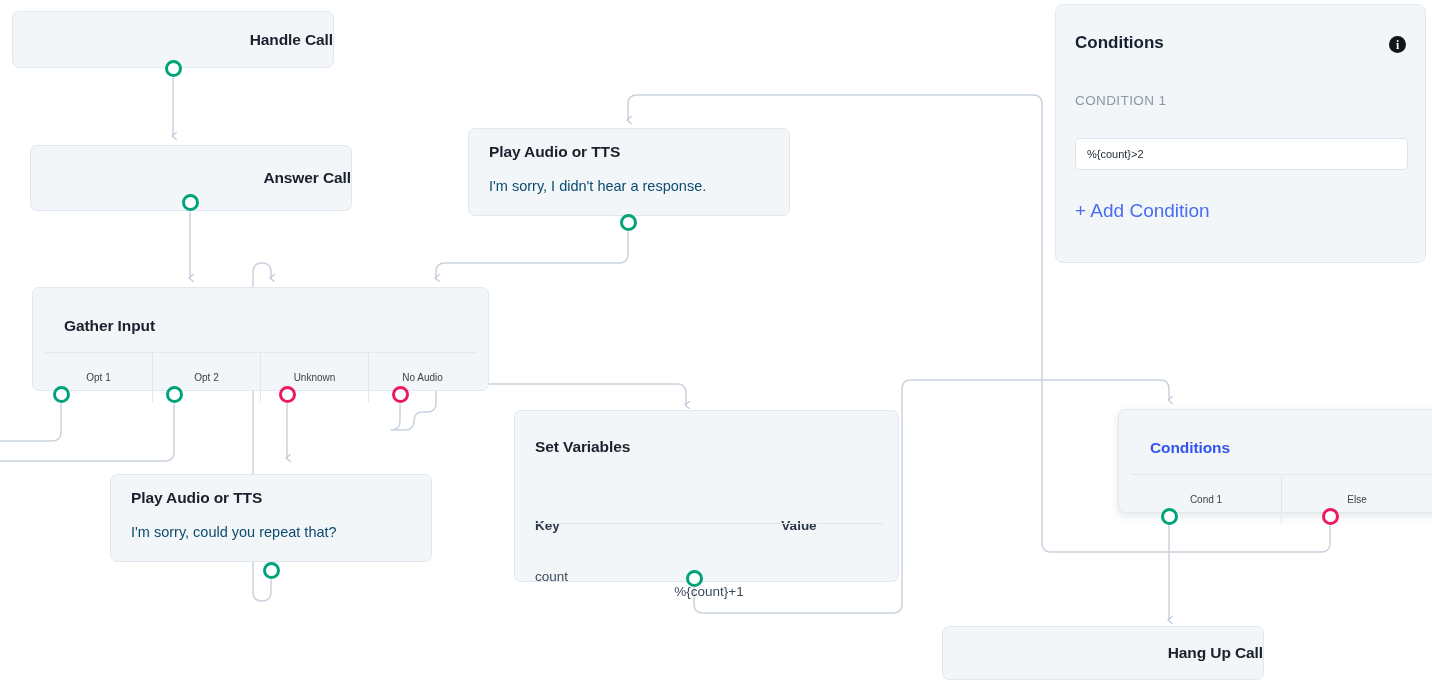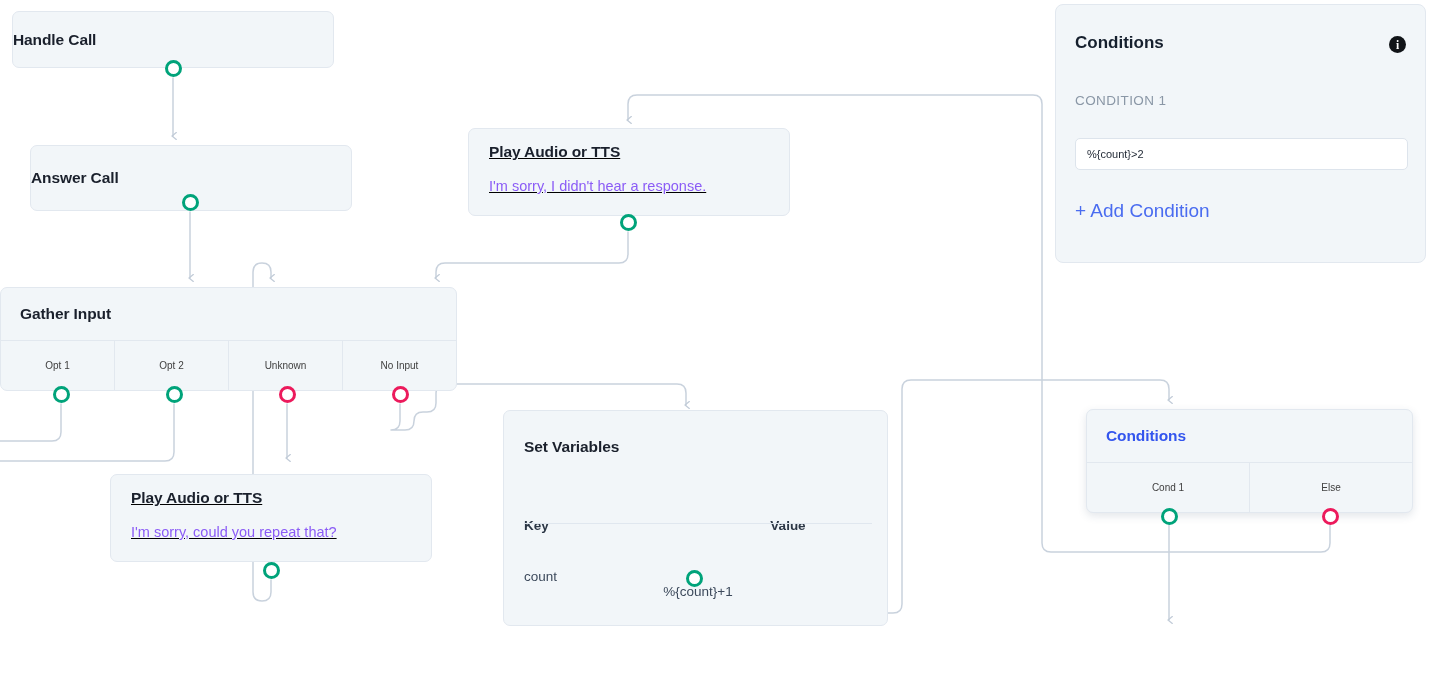--- a/index.html
+++ b/index.html
@@ -39,41 +39,42 @@
   }
   .node-title {
     font-size: 15.5px;
     font-weight: bold;
     color: #1a202c;
     letter-spacing: -0.1px;
     white-space: nowrap;
   }
   .node-sub {
     font-size: 14.5px;
-    color: #8b5cf6;
+    color: #0c4a6e;
     white-space: nowrap;
   }
 
   
   .node.simple {
     display: flex;
     align-items: center;
+    justify-content: flex-end;
   }
 
   
   .node.withsub {
     padding: 14px 20px 0 20px;
-    text-decoration: underline;
   }
   .node.withsub .node-sub { margin-top: 17px; }
 
   
   .node.ported {
-    padding: 0;
+    padding: 12px;
     overflow: visible;
+    margin-left: 32px;
   }
   .ported .hdr {
     height: 52px;
     display: flex;
     align-items: center;
     padding-left: 19px;
     box-sizing: border-box;
   }
   .ported .ports {
     display: flex;
@@ -283,42 +284,42 @@
       <div class="port">
         <span>Opt 1</span>
       </div>
       <div class="port">
         <span>Opt 2</span>
       </div>
       <div class="port">
         <span>Unknown</span>
       </div>
       <div class="port">
-        <span>No Input</span>
+        <span>No Audio</span>
       </div>
     </div>
   </div>
   <div class="dot green" style="left:53px;  top:386px;"></div>
   <div class="dot green" style="left:166px; top:386px;"></div>
   <div class="dot pink" style="left:279px; top:386px;"></div>
   <div class="dot pink" style="left:392px; top:386px;"></div>
 
   <div class="node withsub" id="node-play-top" style="left:468px; top:128px; width:322px; height:88px;">
     <div class="node-title">Play Audio or TTS</div>
     <div class="node-sub">I'm sorry, I didn't hear a response.</div>
   </div>
   <div class="dot green" style="left:620px; top:214px;"></div>
 
   <div class="node withsub" id="node-play-bottom" style="left:110px; top:474px; width:322px; height:88px;">
     <div class="node-title">Play Audio or TTS</div>
     <div class="node-sub">I'm sorry, could you repeat that?</div>
   </div>
   <div class="dot green" style="left:263px; top:562px;"></div>
 
-  <div class="node" id="node-setvars" style="left:503px; top:410px; width:385px; height:216px;">
+  <div class="node" id="node-setvars" style="left:514px; top:410px; width:385px; height:172px;">
     <div class="node-title sv-title">Set Variables</div>
     <div class="sv-row sv-head">
       <div class="c1">Key</div>
       <div class="c2">Value</div>
     </div>
     <div class="sv-rule"></div>
     <div class="sv-row sv-body">
       <div class="c1">count</div>
       <div class="c2">%{count}+1</div>
     </div>
@@ -334,20 +335,23 @@
         <span>Cond 1</span>
       </div>
       <div class="port">
         <span>Else</span>
       </div>
     </div>
   </div>
   <div class="dot green" style="left:1161px; top:508px;"></div>
   <div class="dot pink" style="left:1322px; top:508px;"></div>
 
+  <div class="node simple" id="node-hangup" style="left:942px; top:626px; width:322px; height:54px;">
+    <span class="node-title">Hang Up Call</span>
+  </div>
 
   <div id="conditions-panel">
     <div class="cp-title">Conditions</div>
     <div class="cp-info">i</div>
     <div class="cp-label">CONDITION 1</div>
     <input class="cp-input" type="text" value="%{count}&gt;2" placeholder="Enter condition" style="">
     <div class="cp-add">+ Add Condition</div>
   </div>
 
 </div>

